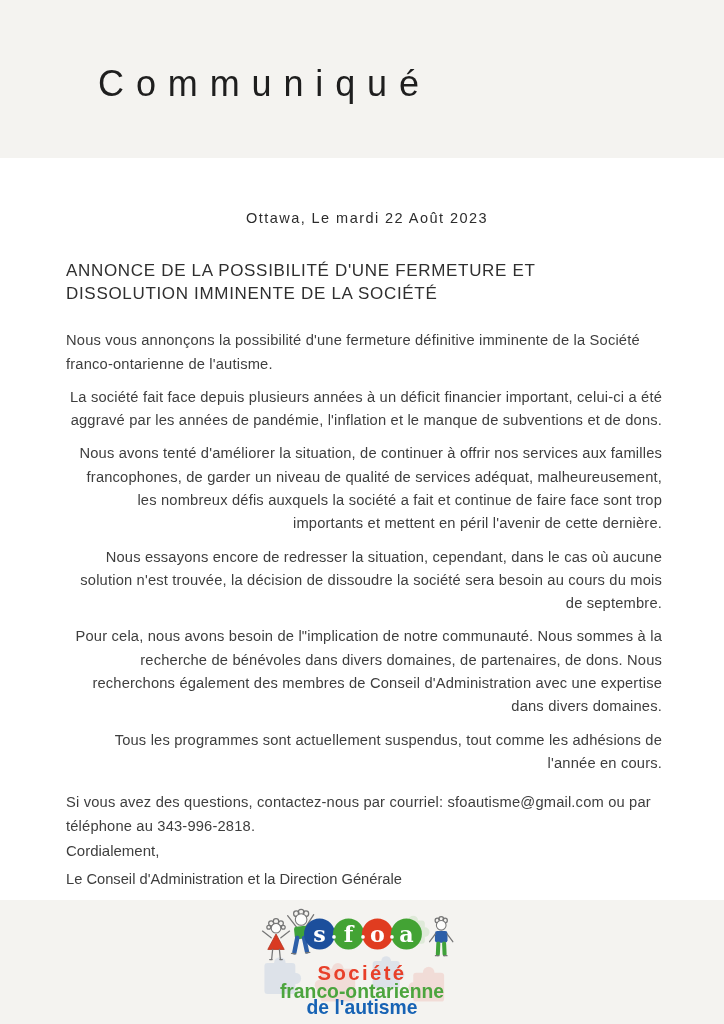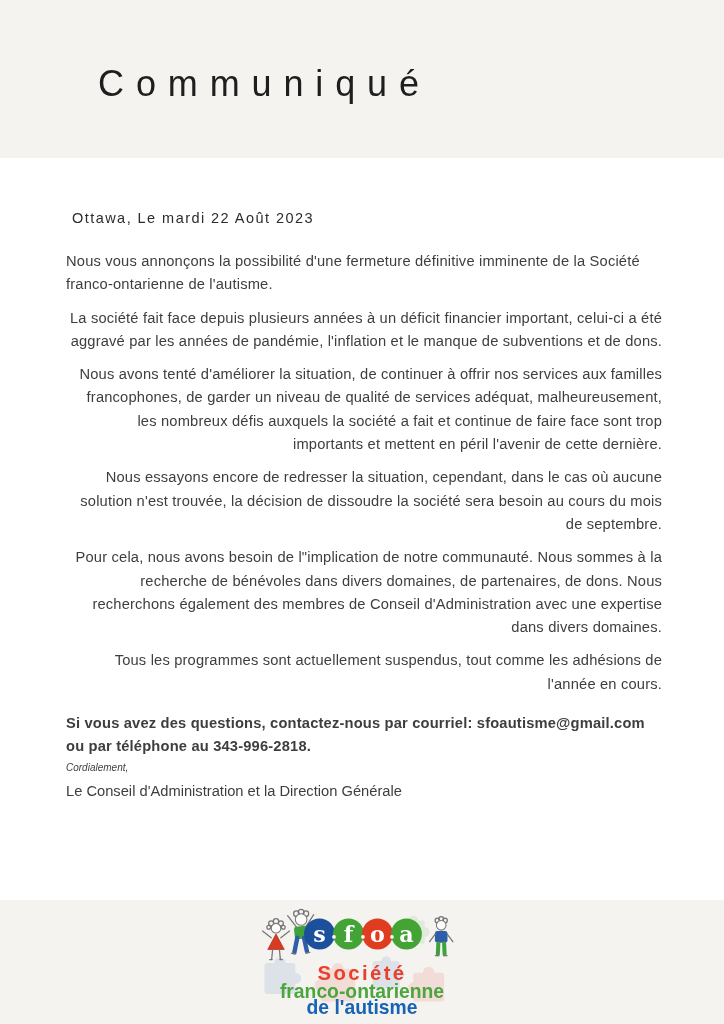--- a/index.html
+++ b/index.html
@@ -30,41 +30,42 @@
     box-sizing:border-box;
     padding:0 62px 0 66px;
     color:#3e3e3e;
     overflow:hidden;
   }
   .date {
     margin:52px 0 0 6px;
     font-size:14.5px;
     letter-spacing:0.1em;
     color:#2c2c2c;
+    text-align:center;
   }
   .heading {
     margin:33px 0 0 0;
     max-width:582px;
     font-size:17px;
     font-weight:400;
     letter-spacing:0.04em;
     line-height:1.36;
     color:#2f2f2f;
   }
   .para {
     margin:9px 0 0 0;
     font-size:14.7px;
     line-height:1.585;
     letter-spacing:0.012em;
     max-width:596px;
   }
   .para.first { margin-top:24px; }
   .para.gap   { margin-top:10px;text-align:right; }
-  .para.bigger-gap { margin-top:16px;font-weight:bold; }
-  .closing   { margin:1px 0 0 0;  font-size:10px; line-height:1.585;font-style:italic; }
+  .para.bigger-gap { margin-top:16px; }
+  .closing   { margin:1px 0 0 0;  font-size:15px; line-height:1.585; }
   .signature { margin:5px 0 15px 0;  font-size:14.7px; line-height:1.585; }
   
   .bottom-band {
     height:124px;
     background:#f4f3f0;
     display:flex; justify-content:center; align-items:flex-start;
   }
   .logo-svg { margin-top:5px; display:block; }
   .logo-acronym-letter {
     font-family:"DejaVu Serif", serif;
@@ -85,20 +86,21 @@
 <body>
 
 <div class="page">
 
   <header class="top-band">
     <h1>Communiqué</h1>
   </header>
 
   <main class="content">
     <p class="date">Ottawa, Le mardi 22 Août 2023</p>
+    <h2 class="heading">ANNONCE DE LA POSSIBILITÉ D'UNE FERMETURE ET DISSOLUTION IMMINENTE DE LA SOCIÉTÉ</h2>
     <p class="para first">Nous vous annonçons la possibilité d'une fermeture définitive imminente de la Société franco-ontarienne de l'autisme.</p>
     <p class="para gap">La société fait face depuis plusieurs années à un déficit financier important, celui-ci a été aggravé par les années de pandémie, l'inflation et le manque de subventions et de dons.</p>
     <p class="para gap">Nous avons tenté d'améliorer la situation, de continuer à offrir nos services aux familles francophones, de garder un niveau de qualité de services adéquat, malheureusement, les nombreux défis auxquels la société a fait et continue de faire face sont trop importants et mettent en péril l'avenir de cette dernière.</p>
     <p class="para gap">Nous essayons encore de redresser la situation, cependant, dans le cas où aucune solution n'est trouvée, la décision de dissoudre la société sera besoin au cours du mois de septembre.</p>
     <p class="para gap">Pour cela, nous avons besoin de l"implication de notre communauté. Nous sommes à la recherche de bénévoles dans divers domaines, de partenaires, de dons. Nous recherchons également des membres de Conseil d'Administration avec une expertise dans divers domaines.</p>
     <p class="para gap">Tous les programmes sont actuellement suspendus, tout comme les adhésions de l'année en cours.</p>
     <p class="para bigger-gap">Si vous avez des questions, contactez-nous par courriel: sfoautisme@gmail.com ou par téléphone au 343-996-2818.</p>
     <p class="closing">Cordialement,</p>
     <p class="signature">Le Conseil d'Administration et la Direction Générale</p>
   </main>

